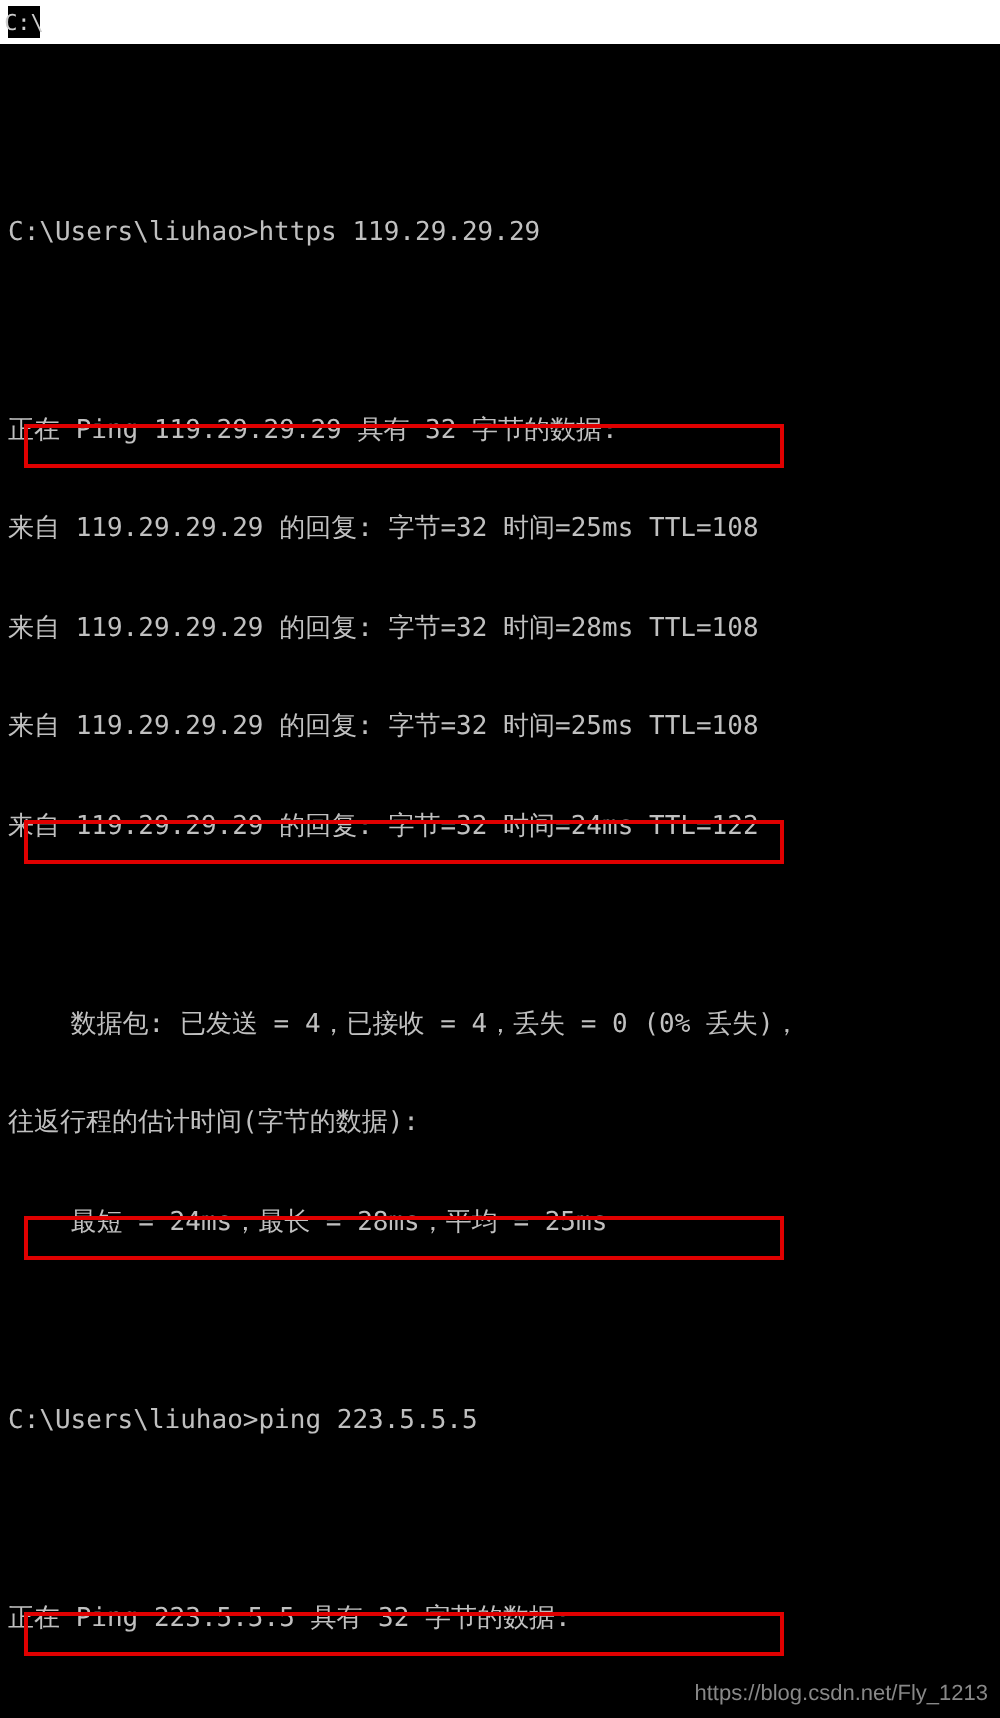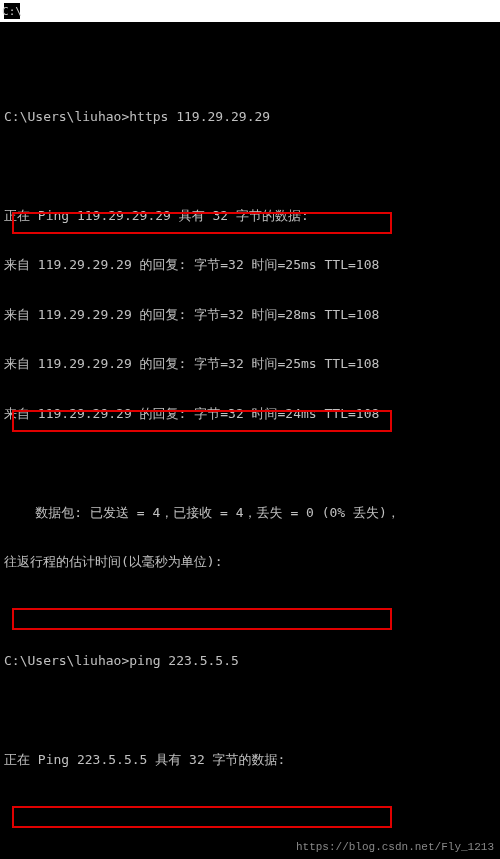--- a/index.html
+++ b/index.html
@@ -44,42 +44,43 @@
     position: absolute;
     border: 2px solid #e00000;
     pointer-events: none;
   }
   .watermark {
     position: absolute;
     right: 6px;
     bottom: 6px;
     color: #888;
     font-size: 11px;
-    font-family: Liberation Mono, monospace;
+    font-family: Liberation Sans, sans-serif;
   }
 </style>
 </head>
 <body>
 
 <div class="titlebar">
   <span class="titlebar-icon">C:\</span>
 </div>
 
 <div class="term">
   <span class="line"></span>
   <span class="line"><span>C:\Users\liuhao&gt;</span><span>https 119.29.29.29</span></span>
   <span class="line"></span>
   <span class="line">正在 Ping 119.29.29.29 具有 32 字节的数据:</span>
   <span class="line">来自 119.29.29.29 的回复: 字节=32 时间=25ms TTL=108</span>
   <span class="line">来自 119.29.29.29 的回复: 字节=32 时间=28ms TTL=108</span>
   <span class="line">来自 119.29.29.29 的回复: 字节=32 时间=25ms TTL=108</span>
-  <span class="line">来自 119.29.29.29 的回复: 字节=32 时间=24ms TTL=108</span>
+  <span class="line">来自 119.29.29.29 的回复: 字节=32 时间=24ms TTL=122</span>
   <span class="line"></span>
   <span class="line">    数据包: 已发送 = 4，已接收 = 4，丢失 = 0 (0% 丢失)，</span>
-  <span class="line">往返行程的估计时间(以毫秒为单位):</span>
+  <span class="line">往返行程的估计时间(字节的数据):</span>
+  <span class="line">    最短 = 24ms，最长 = 28ms，平均 = 25ms</span>
   <span class="line"></span>
   <span class="line"><span>C:\Users\liuhao&gt;</span><span>ping 223.5.5.5</span></span>
   <span class="line"></span>
   <span class="line">正在 Ping 223.5.5.5 具有 32 字节的数据:</span>
   
   
   
   
   
   

